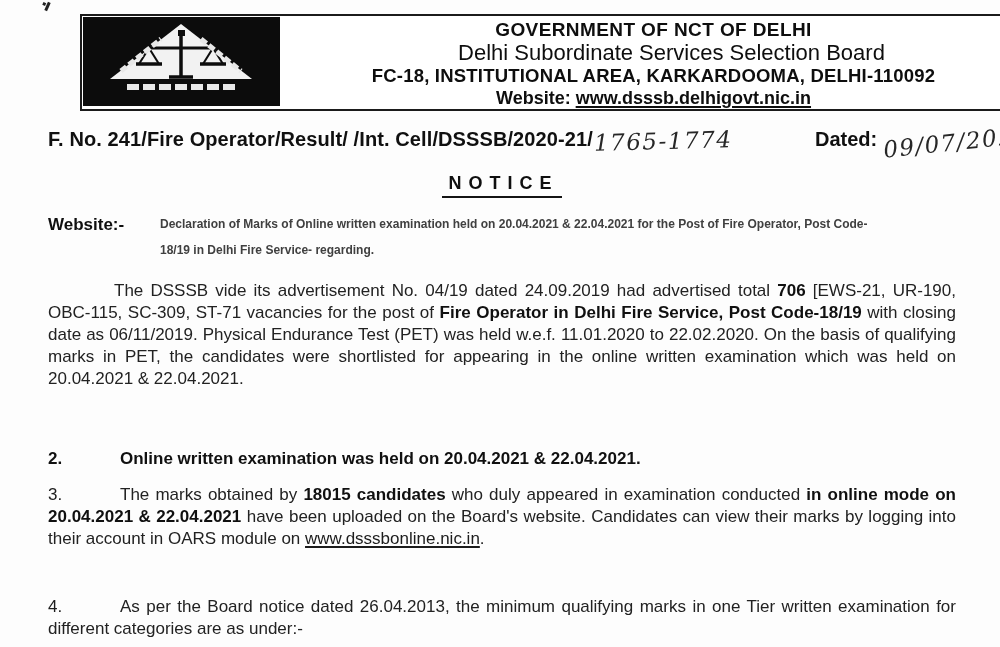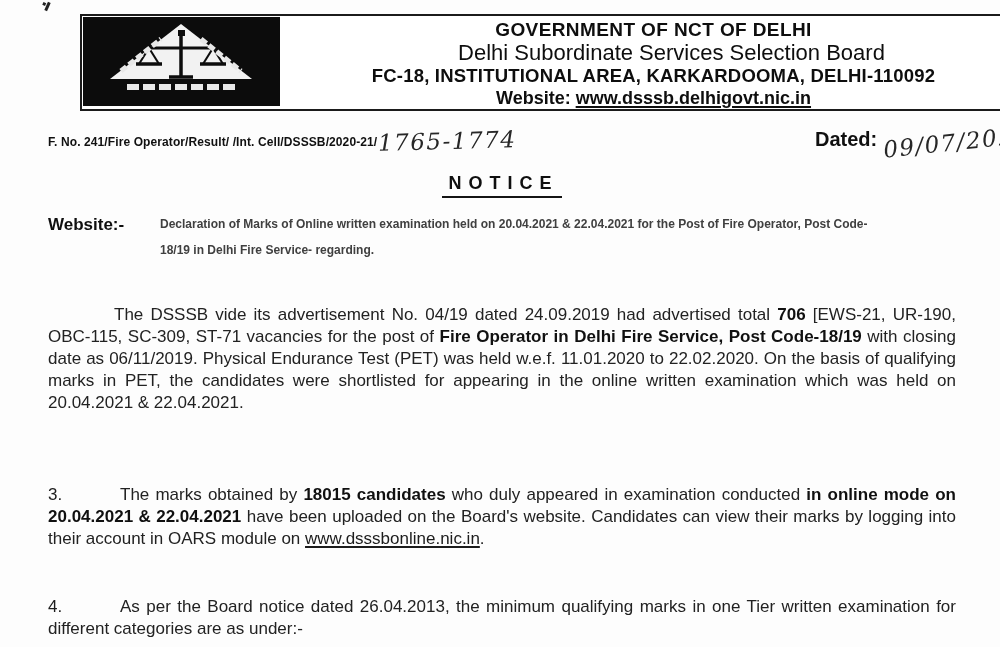--- a/index.html
+++ b/index.html
@@ -21,21 +21,21 @@
   .logo{width:197px;height:89px;margin:1px;background:#0c0c0c;flex:0 0 auto;}
   .header-text{flex:1;text-align:center;padding-top:2px;}
   .h-line1{font-weight:bold;font-size:19px;line-height:23px;letter-spacing:.4px;color:#0e0e0e;}
   .h-line2{font-weight:normal;font-size:22px;line-height:23px;color:#0e0e0e;padding-left:36px;}
   .h-line3{font-weight:bold;font-size:18.5px;line-height:23px;color:#0e0e0e;letter-spacing:.2px;}
   .h-line4{font-weight:bold;font-size:18px;line-height:23px;color:#0e0e0e;}
   .underlined{text-decoration:underline;text-decoration-thickness:2px;text-underline-offset:2px;}
 
   
   .refline{position:absolute;left:48px;top:128px;width:945px;height:42px;}
-  .fileno{font-weight:bold;font-size:12px;color:#101010;letter-spacing:.1px;}
+  .fileno{font-weight:bold;font-size:20px;color:#101010;letter-spacing:.1px;}
   .handwriting{
     font-family:"DejaVu Serif",serif;font-style:italic;font-size:23px;color:#272727;
     letter-spacing:1.5px;display:inline-block;white-space:nowrap;
   }
   .hw-fileno{transform:rotate(-1.5deg);vertical-align:-3px;margin-left:1px;}
   .dated-group{position:absolute;left:767px;top:0;white-space:nowrap;}
   .dated-label{font-weight:bold;font-size:20px;color:#101010;}
   .hw-date{transform:rotate(-6deg);vertical-align:-4px;margin-left:6px;}
 
   
@@ -48,21 +48,21 @@
   
   .subject{position:absolute;left:48px;top:212px;width:860px;display:flex;}
   .subject-label{font-weight:bold;font-size:17px;line-height:25.5px;width:112px;flex:0 0 auto;color:#0f0f0f;}
   .subject-text{font-weight:bold;font-size:12px;line-height:25.5px;width:722px;color:#404040;}
 
   
   .para{
     position:absolute;left:48px;width:908px;margin:0;
     font-size:17px;line-height:22px;text-align:justify;color:#222;
   }
-  .para1{top:304px;text-indent:66px;}
+  .para1{top:280px;text-indent:66px;}
   .item2{top:448px;}
   .item3{top:484px;}
   .item4{top:596px;}
   .pnum{display:inline-block;width:72px;font-weight:bold;color:#101010;text-align:left;}
   .pnum-reg{display:inline-block;width:72px;color:#1c1c1c;}
   .link{ text-decoration:underline;text-decoration-thickness:1.5px;text-underline-offset:2px;color:#1c1c1c;}
 </style>
 </head>
 <body>
 
@@ -111,18 +111,19 @@
     <span class="notice-title">NOTICE</span>
   </div>
 
   <div class="subject">
     <span class="subject-label">Website:-</span>
     <span class="subject-text">Declaration of Marks of Online written examination held on 20.04.2021 &amp; 22.04.2021 for the Post of Fire Operator, Post Code-18/19 in Delhi Fire Service- regarding.</span>
   </div>
 
   <p class="para para1"><span>The DSSSB vide its advertisement No. 04/19 dated 24.09.2019 had advertised total </span><b>706</b><span> [EWS-21, UR-190, OBC-115, SC-309, ST-71 vacancies for the post of </span><b>Fire Operator in Delhi Fire Service, Post Code-18/19</b><span> with closing date as 06/11/2019.  Physical Endurance Test (PET) was held w.e.f. 11.01.2020 to 22.02.2020.  On the basis of qualifying marks in PET, the candidates were shortlisted for appearing in the online written examination which was held on 20.04.2021 &amp; 22.04.2021.</span></p>
 
+  <p class="para item2"><span class="pnum">2.</span><b>Online written examination was held on 20.04.2021 &amp; 22.04.2021.</b></p>
 
   <p class="para item3"><span class="pnum-reg">3.</span><span>The marks obtained by </span><b>18015 candidates</b><span> who duly appeared in examination conducted </span><b>in online mode on 20.04.2021 &amp; 22.04.2021</b><span> have been uploaded on the Board's website. Candidates can view their marks by logging into their account in OARS module on </span><span class="link">www.dsssbonline.nic.in</span><span>.</span></p>
 
   <p class="para item4"><span class="pnum-reg">4.</span><span>As per the Board notice dated 26.04.2013, the minimum qualifying marks in one Tier written examination for different categories are as under:-</span></p>
 
 </div>
 
 </body></html>

